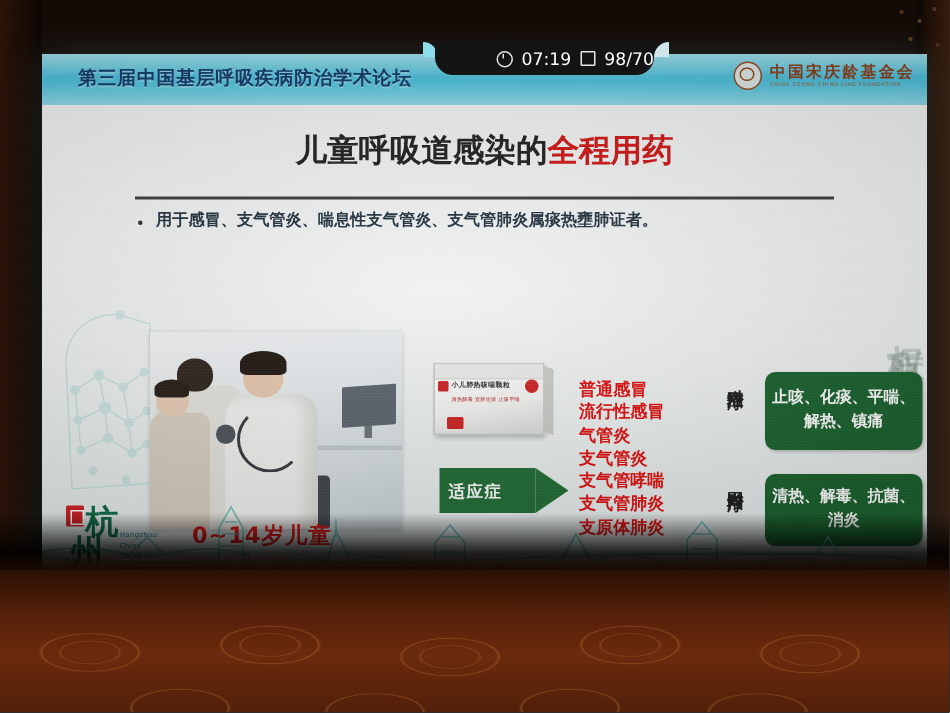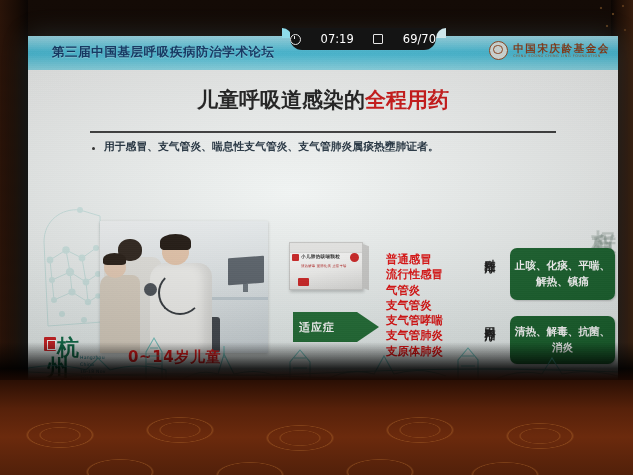--- a/index.html
+++ b/index.html
@@ -165,21 +165,21 @@
   
   .skyline{position:absolute;left:0;bottom:0;width:590px;height:56px;overflow:hidden;}
   .skyline svg{position:absolute;left:0;bottom:0;}
 
   .label-age{position:absolute;left:100px;top:278px;color:#e11414;font-size:15px;font-weight:bold;
     letter-spacing:.6px;white-space:nowrap;text-shadow:0 1px 1px rgba(255,255,255,.5);}
 
   
   .overlay{position:absolute;left:290px;top:28px;width:146px;height:22px;
     background:#141414;border-radius:0 0 12px 12px;
-    display:flex;align-items:center;justify-content:space-between;gap:6px;color:#ffffff;font-size:11.5px;}
+    display:flex;align-items:center;justify-content:flex-end;gap:6px;color:#ffffff;font-size:11.5px;}
   .ov-ico{display:inline-block;width:9px;height:9px;border:1.2px solid #e6e6e6;border-radius:50%;position:relative;flex:0 0 auto;}
   .ov-ico::after{content:"";position:absolute;left:3.4px;top:1.6px;width:1px;height:3.2px;background:#e6e6e6;}
   .ov-sq{display:inline-block;width:8px;height:8px;border:1.2px solid #e6e6e6;border-radius:1px;flex:0 0 auto;}
   .ov-notch-l{position:absolute;left:282px;top:28px;width:10px;height:10px;background:#141414;}
   .ov-notch-l::after{content:"";position:absolute;left:0;top:0;width:10px;height:10px;background:#8fdcea;border-top-right-radius:10px;}
   .ov-notch-r{position:absolute;left:436px;top:28px;width:10px;height:10px;background:#141414;}
   .ov-notch-r::after{content:"";position:absolute;left:0;top:0;width:10px;height:10px;background:#cfe6ea;border-top-left-radius:10px;}
 </style>
 </head>
 <body>
@@ -338,21 +338,21 @@
 
   <div class="screen-glow"></div>
   <div class="screen-scan"></div>
 
   <div class="ov-notch-l"></div>
   <div class="ov-notch-r"></div>
   <div class="overlay">
     <span class="ov-ico"></span>
     <span>07:19</span>
     <span class="ov-sq"></span>
-    <span>69/70</span>
+    <span>98/70</span>
   </div>
 
   <div class="floor-shadow"></div>
   <div class="floor">
     <div class="carpet-pattern"></div>
   </div>
 
 </div>
 
 </body></html>

